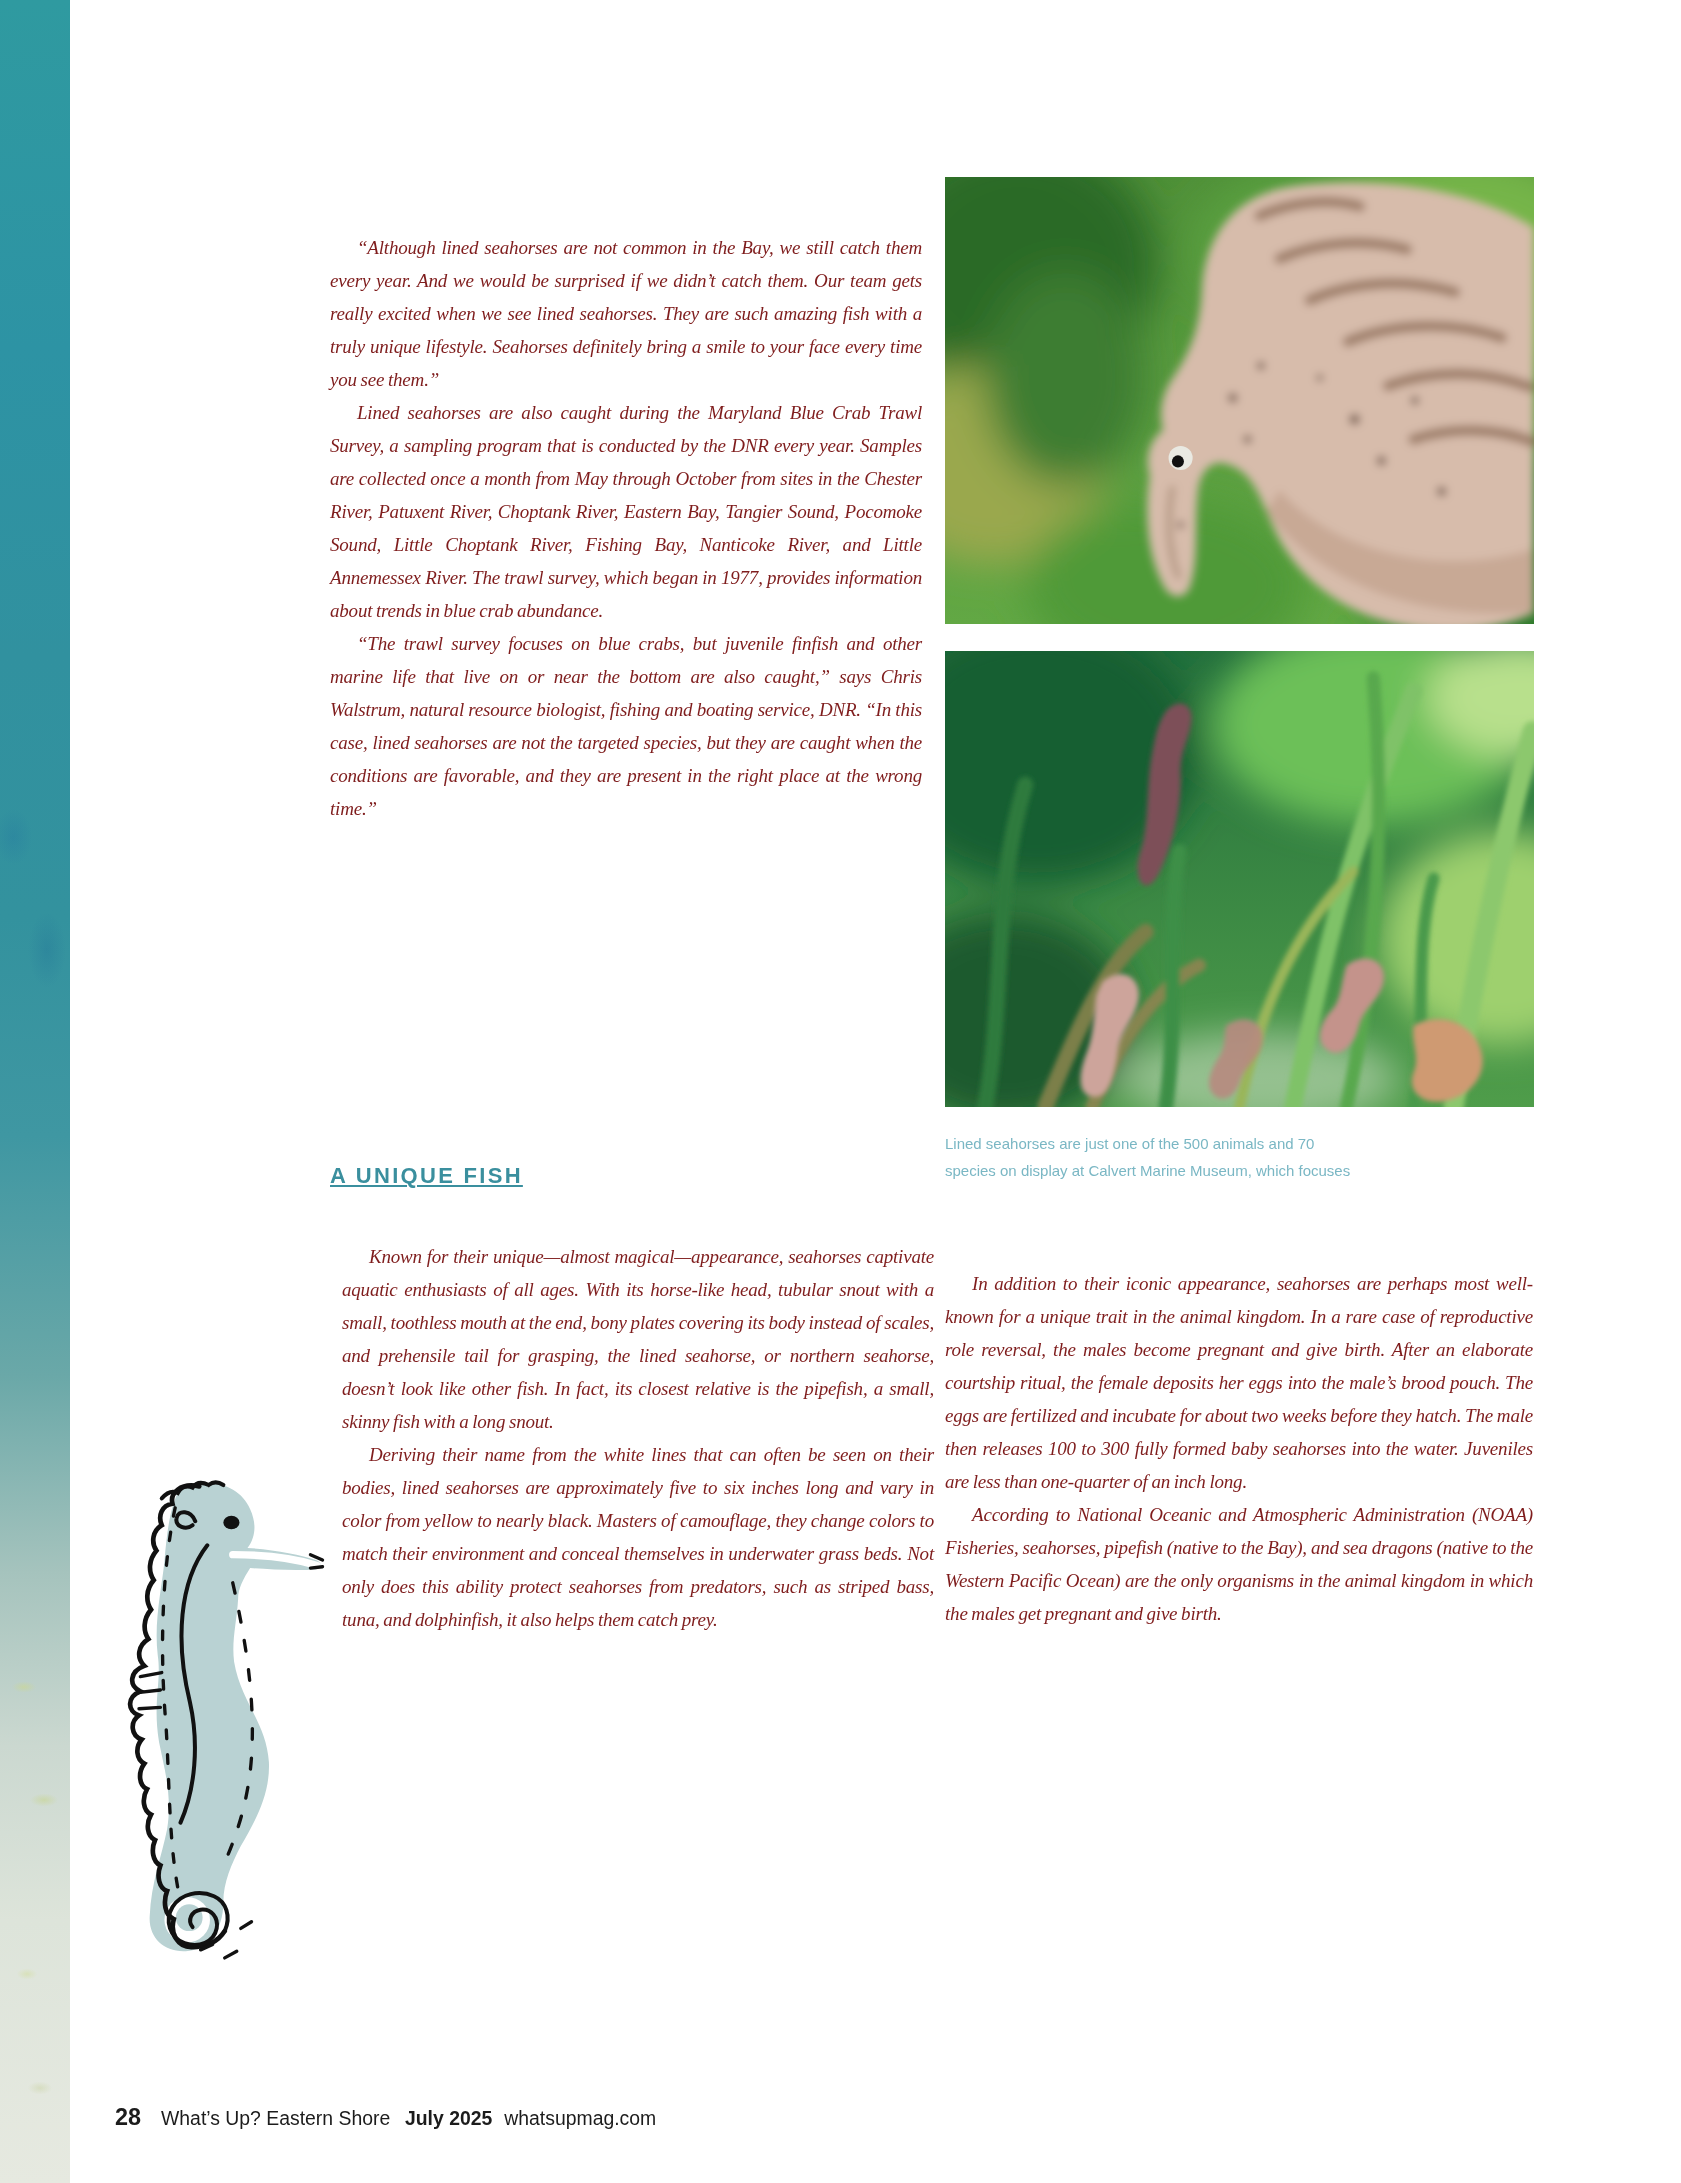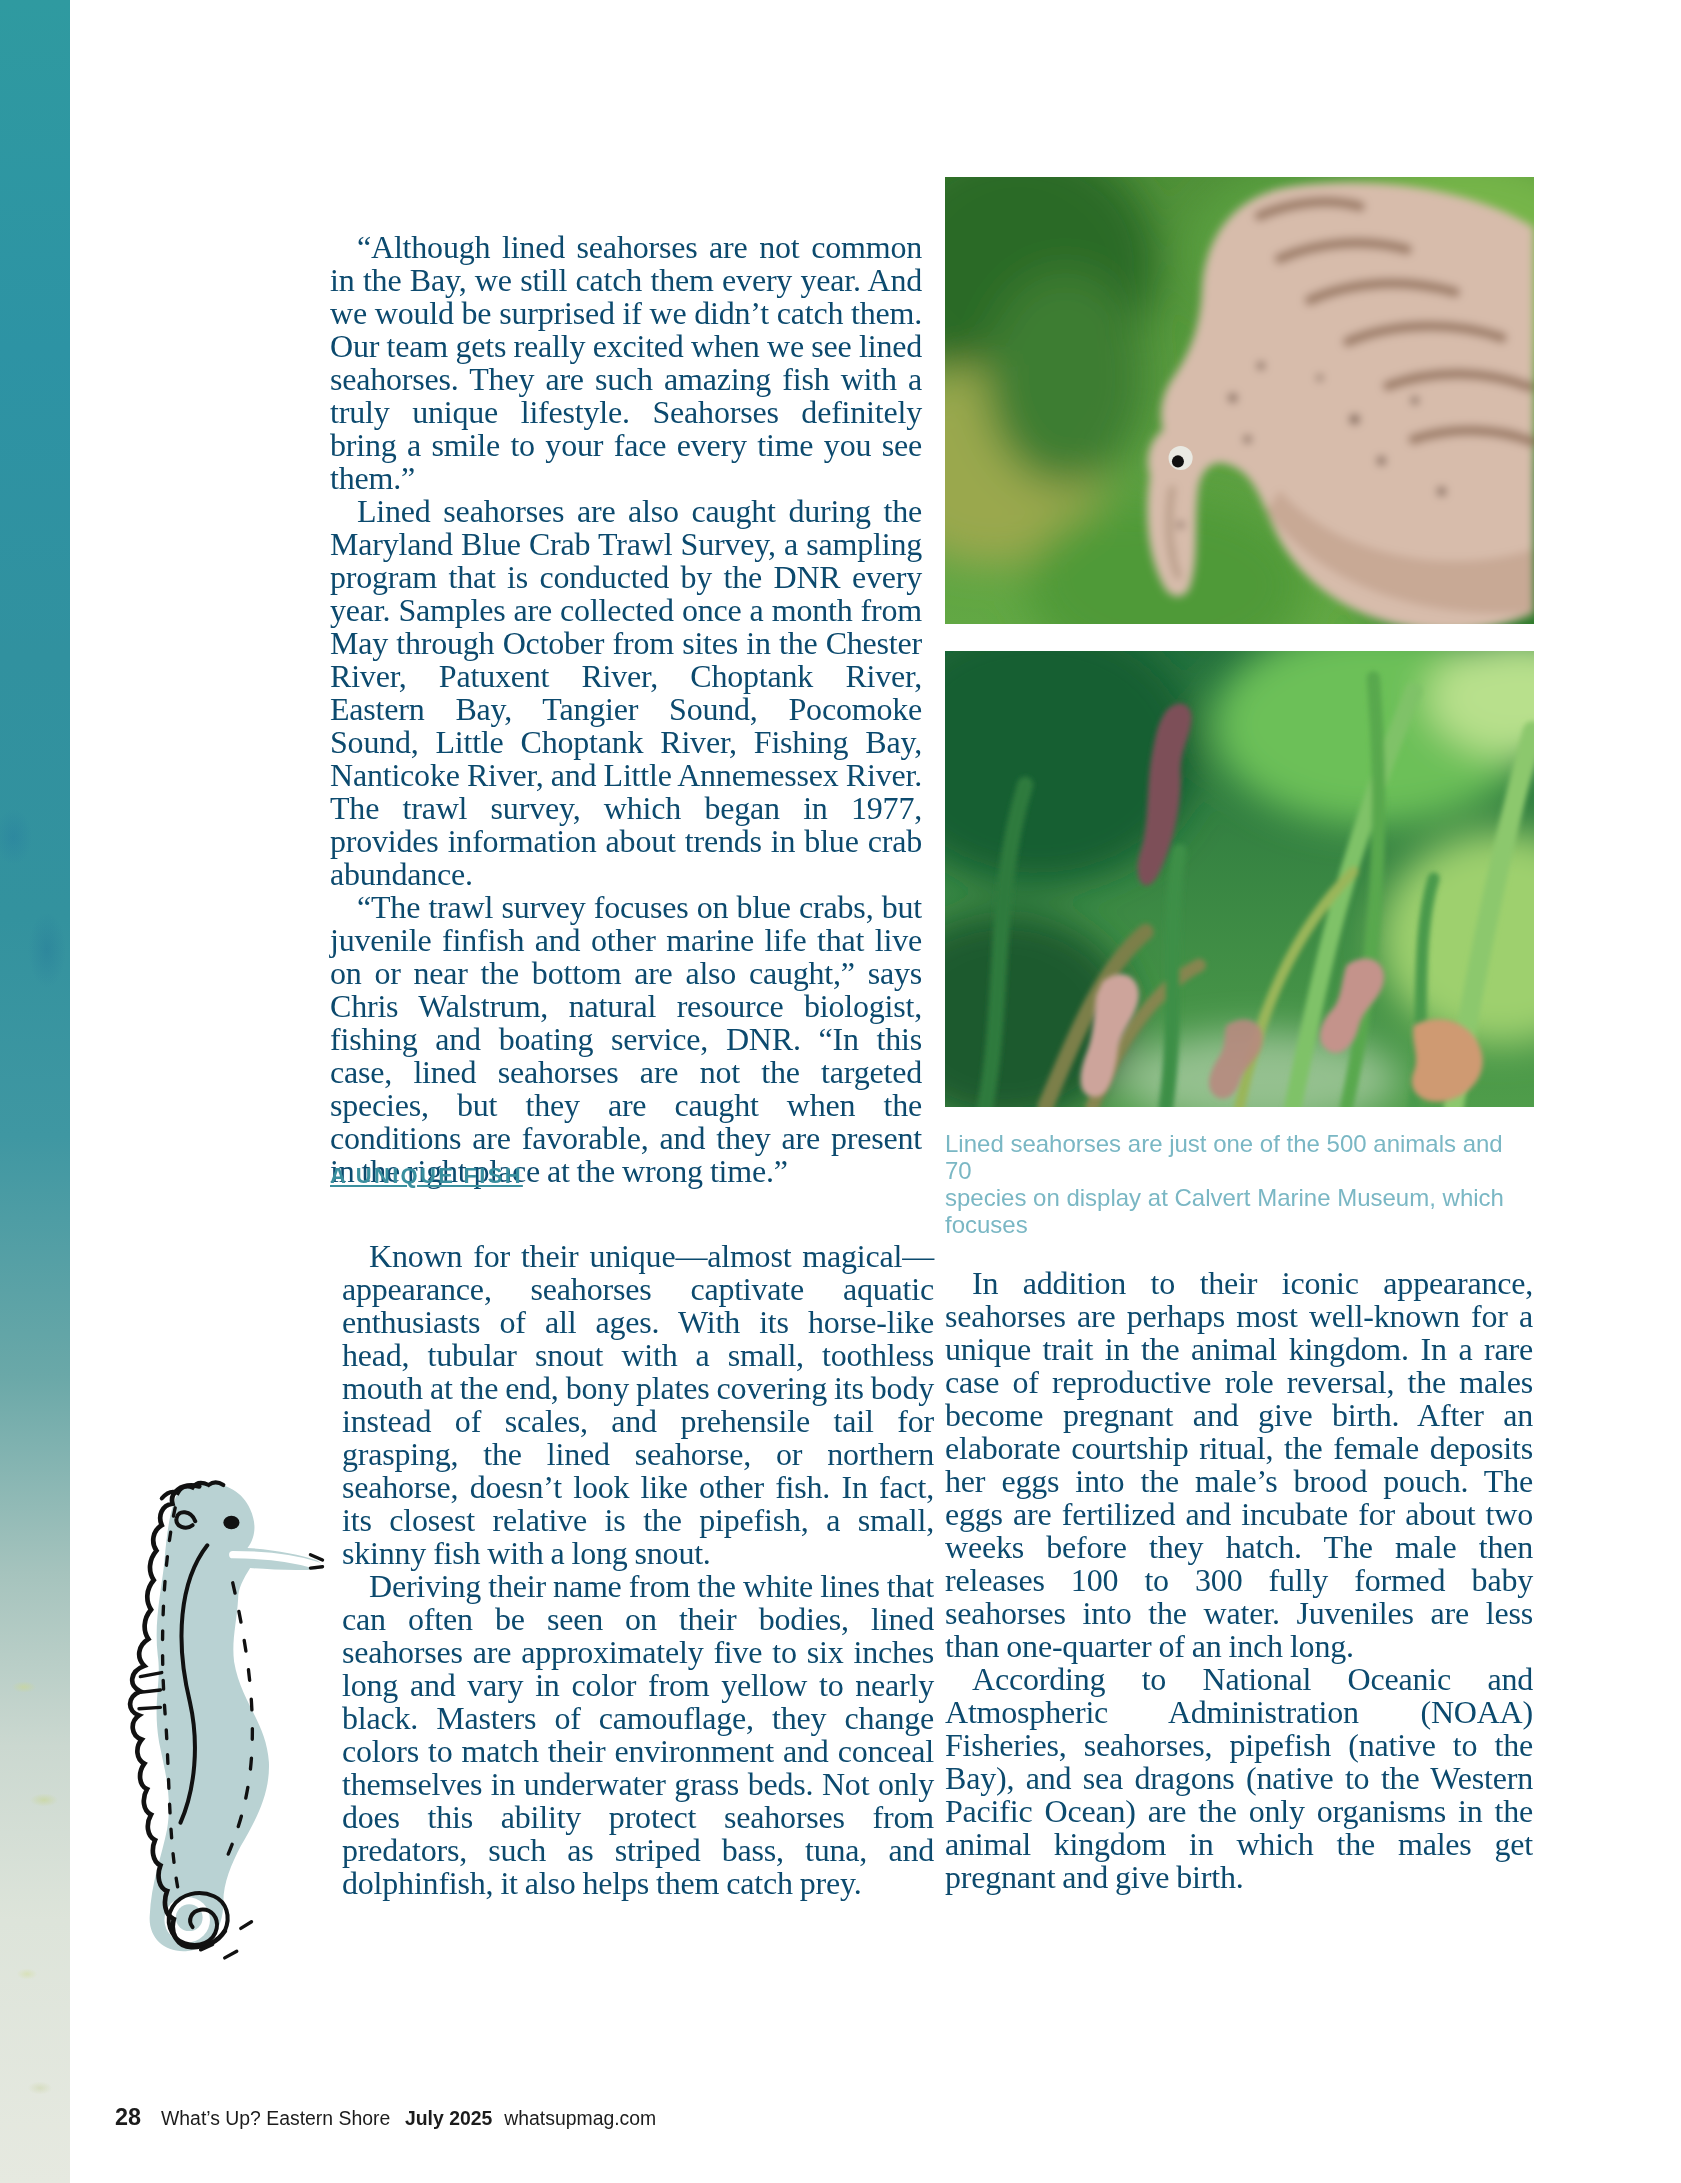--- a/index.html
+++ b/index.html
@@ -26,31 +26,31 @@
   
   .photo { position:absolute; left:945px; width:589px; overflow:hidden; }
   .photo svg { display:block; width:100%; height:100%; }
   .photo-top { top:177px; height:447px; }
   .photo-bottom { top:651px; height:456px; }
 
   
   .caption {
     position:absolute; left:945px; top:1130px; width:588px;
     font-family:"Liberation Sans", sans-serif;
-    font-size:24px; line-height:27px; color:#7ab7c4;
+    font-size:15px; line-height:27px; color:#7ab7c4;
   }
 
   
   .col { position:absolute; width:592px; }
   .col-intro { left:330px; top:231px; }
   .col-left-lower { left:330px; top:1240px;margin-left:12px; }
   .col-right-lower { left:945px; top:1267px; width:588px; }
   p.body {
-    margin:0; font-size:32px; line-height:33px; text-align:justify;
-    letter-spacing:-0.2px; word-spacing:-0.8px; color:#0c4a6e;
+    margin:0; font-size:19px; line-height:33px; text-align:justify;
+    letter-spacing:-0.2px; word-spacing:-0.8px; color:#7f1d1d;font-style:italic;
   }
   p.indent { text-indent:27px; }
 
   .section-heading {
     position:absolute; left:330px; top:1163px; margin:0;
     font-family:"Liberation Sans", sans-serif; font-weight:700;
     font-size:22px; letter-spacing:2.3px; color:#3a8f9e;text-decoration:underline;
   }
 
   

